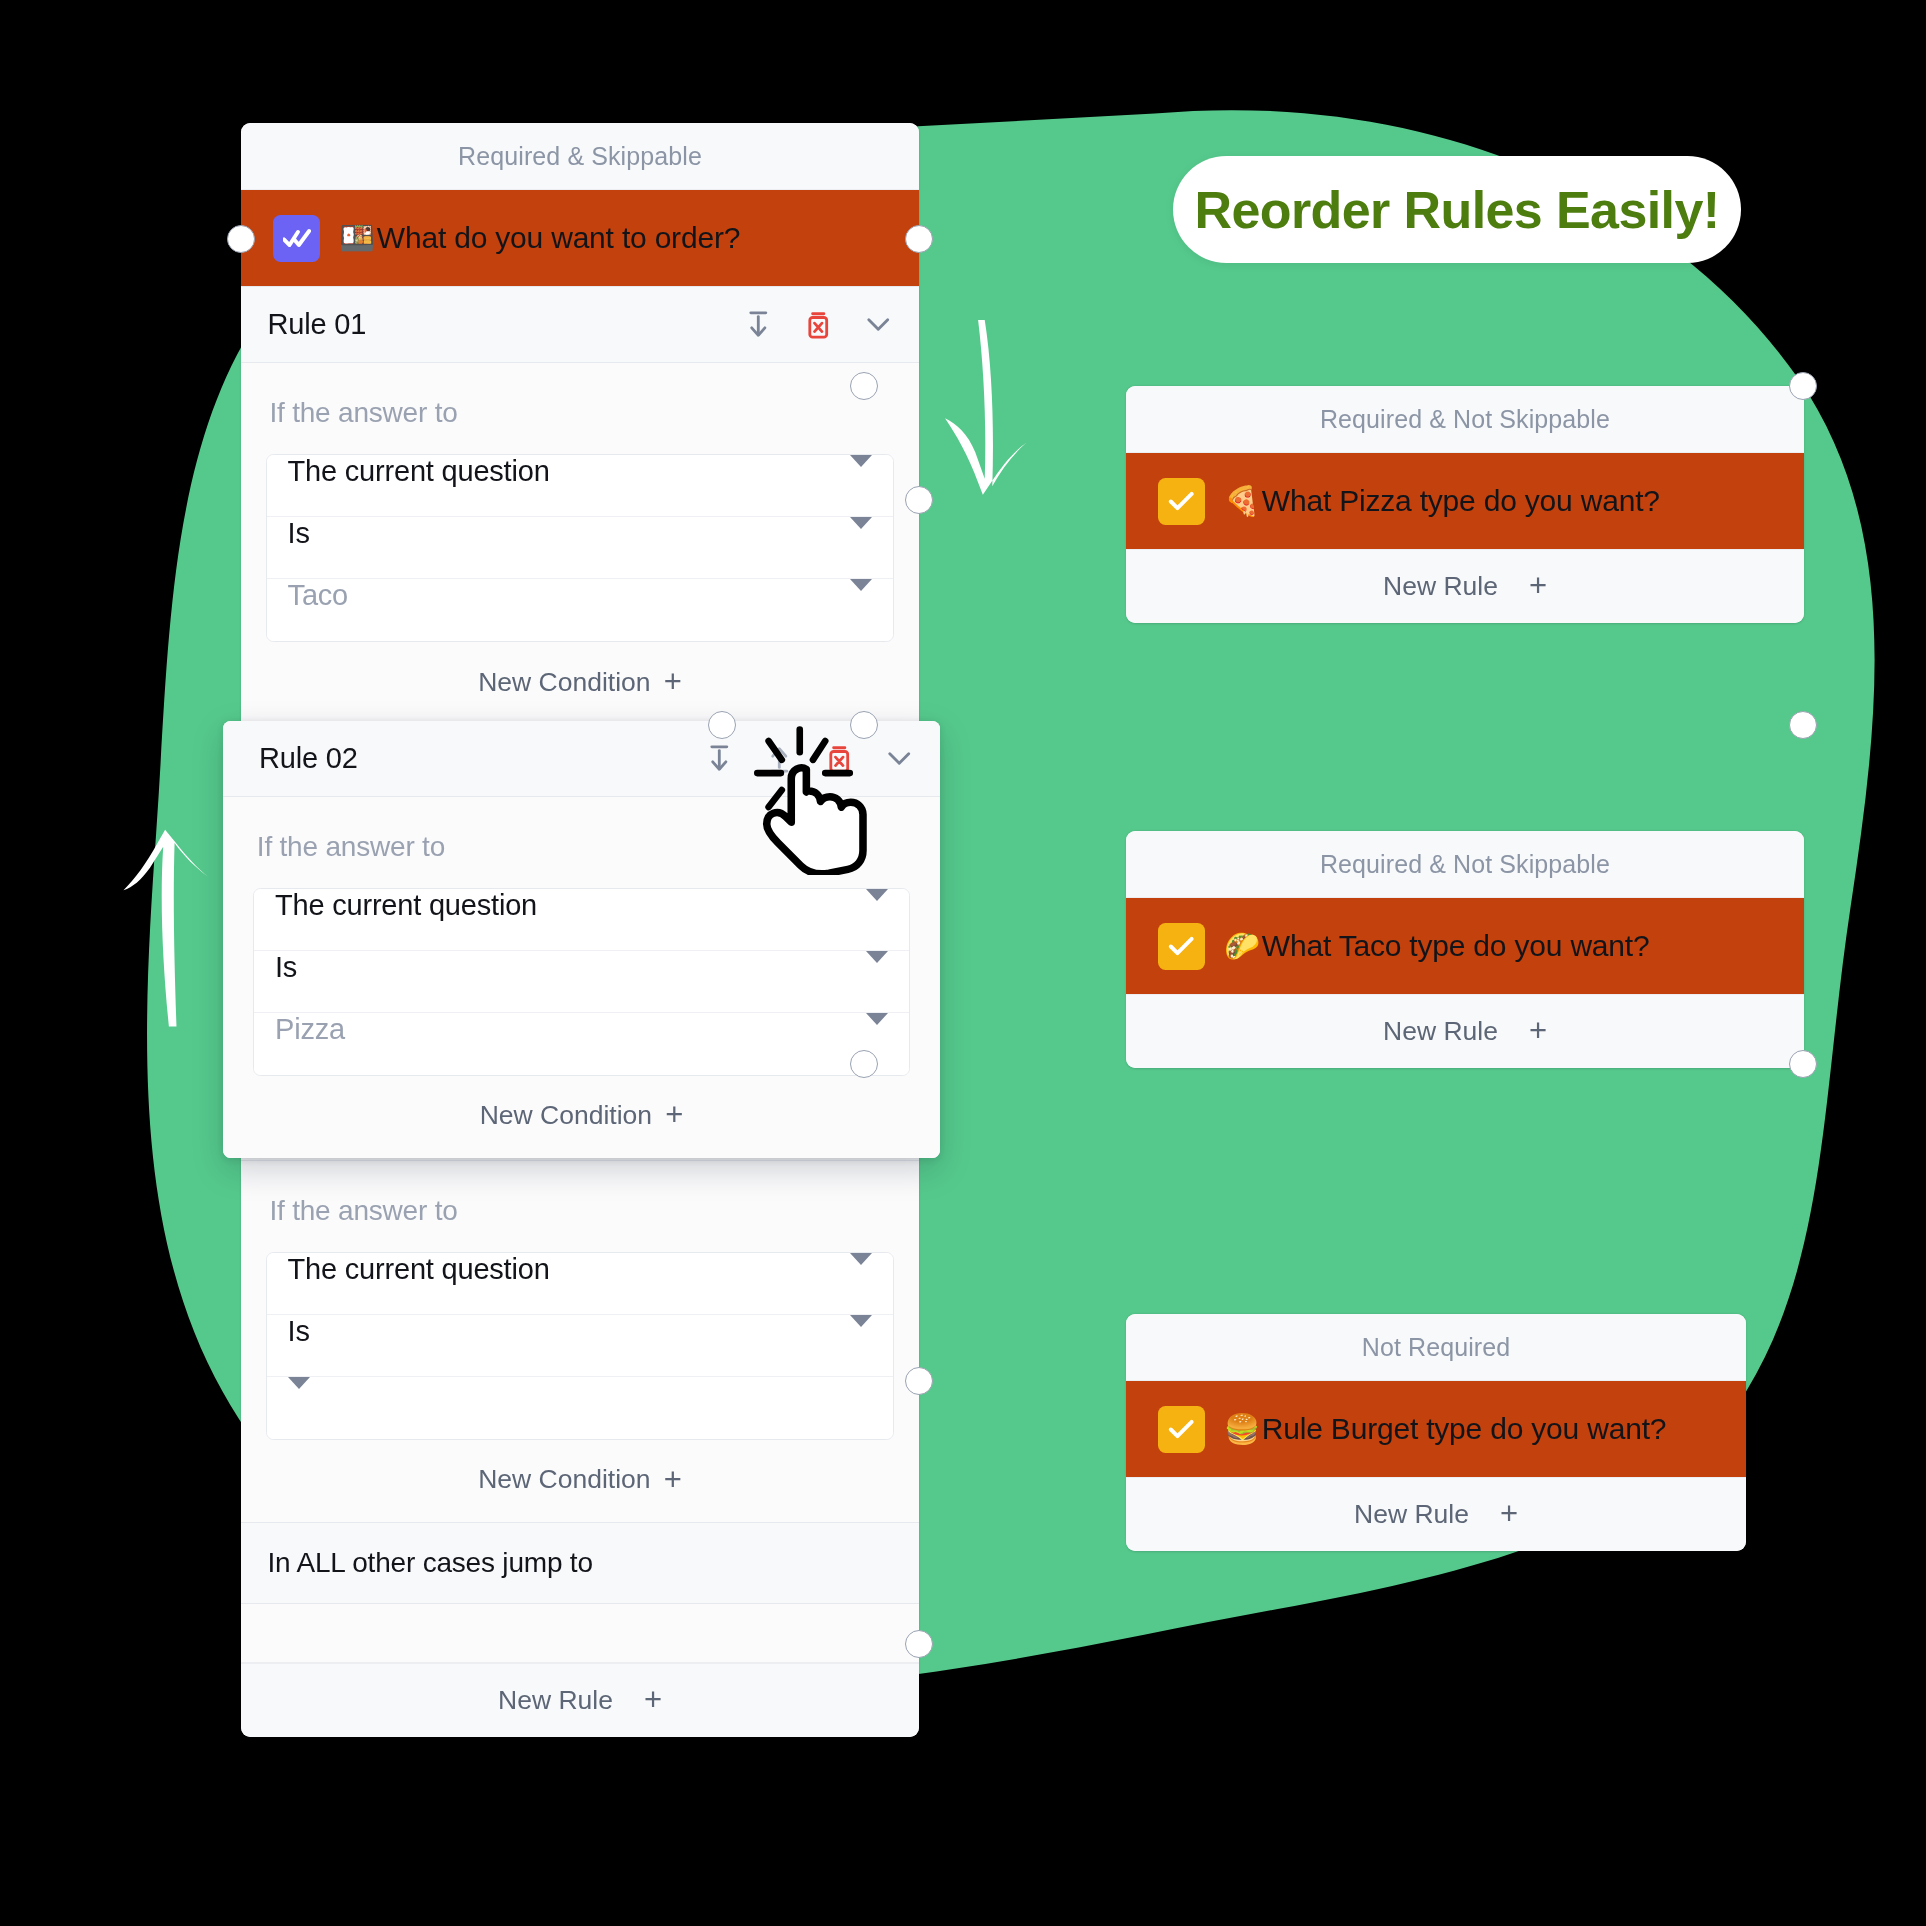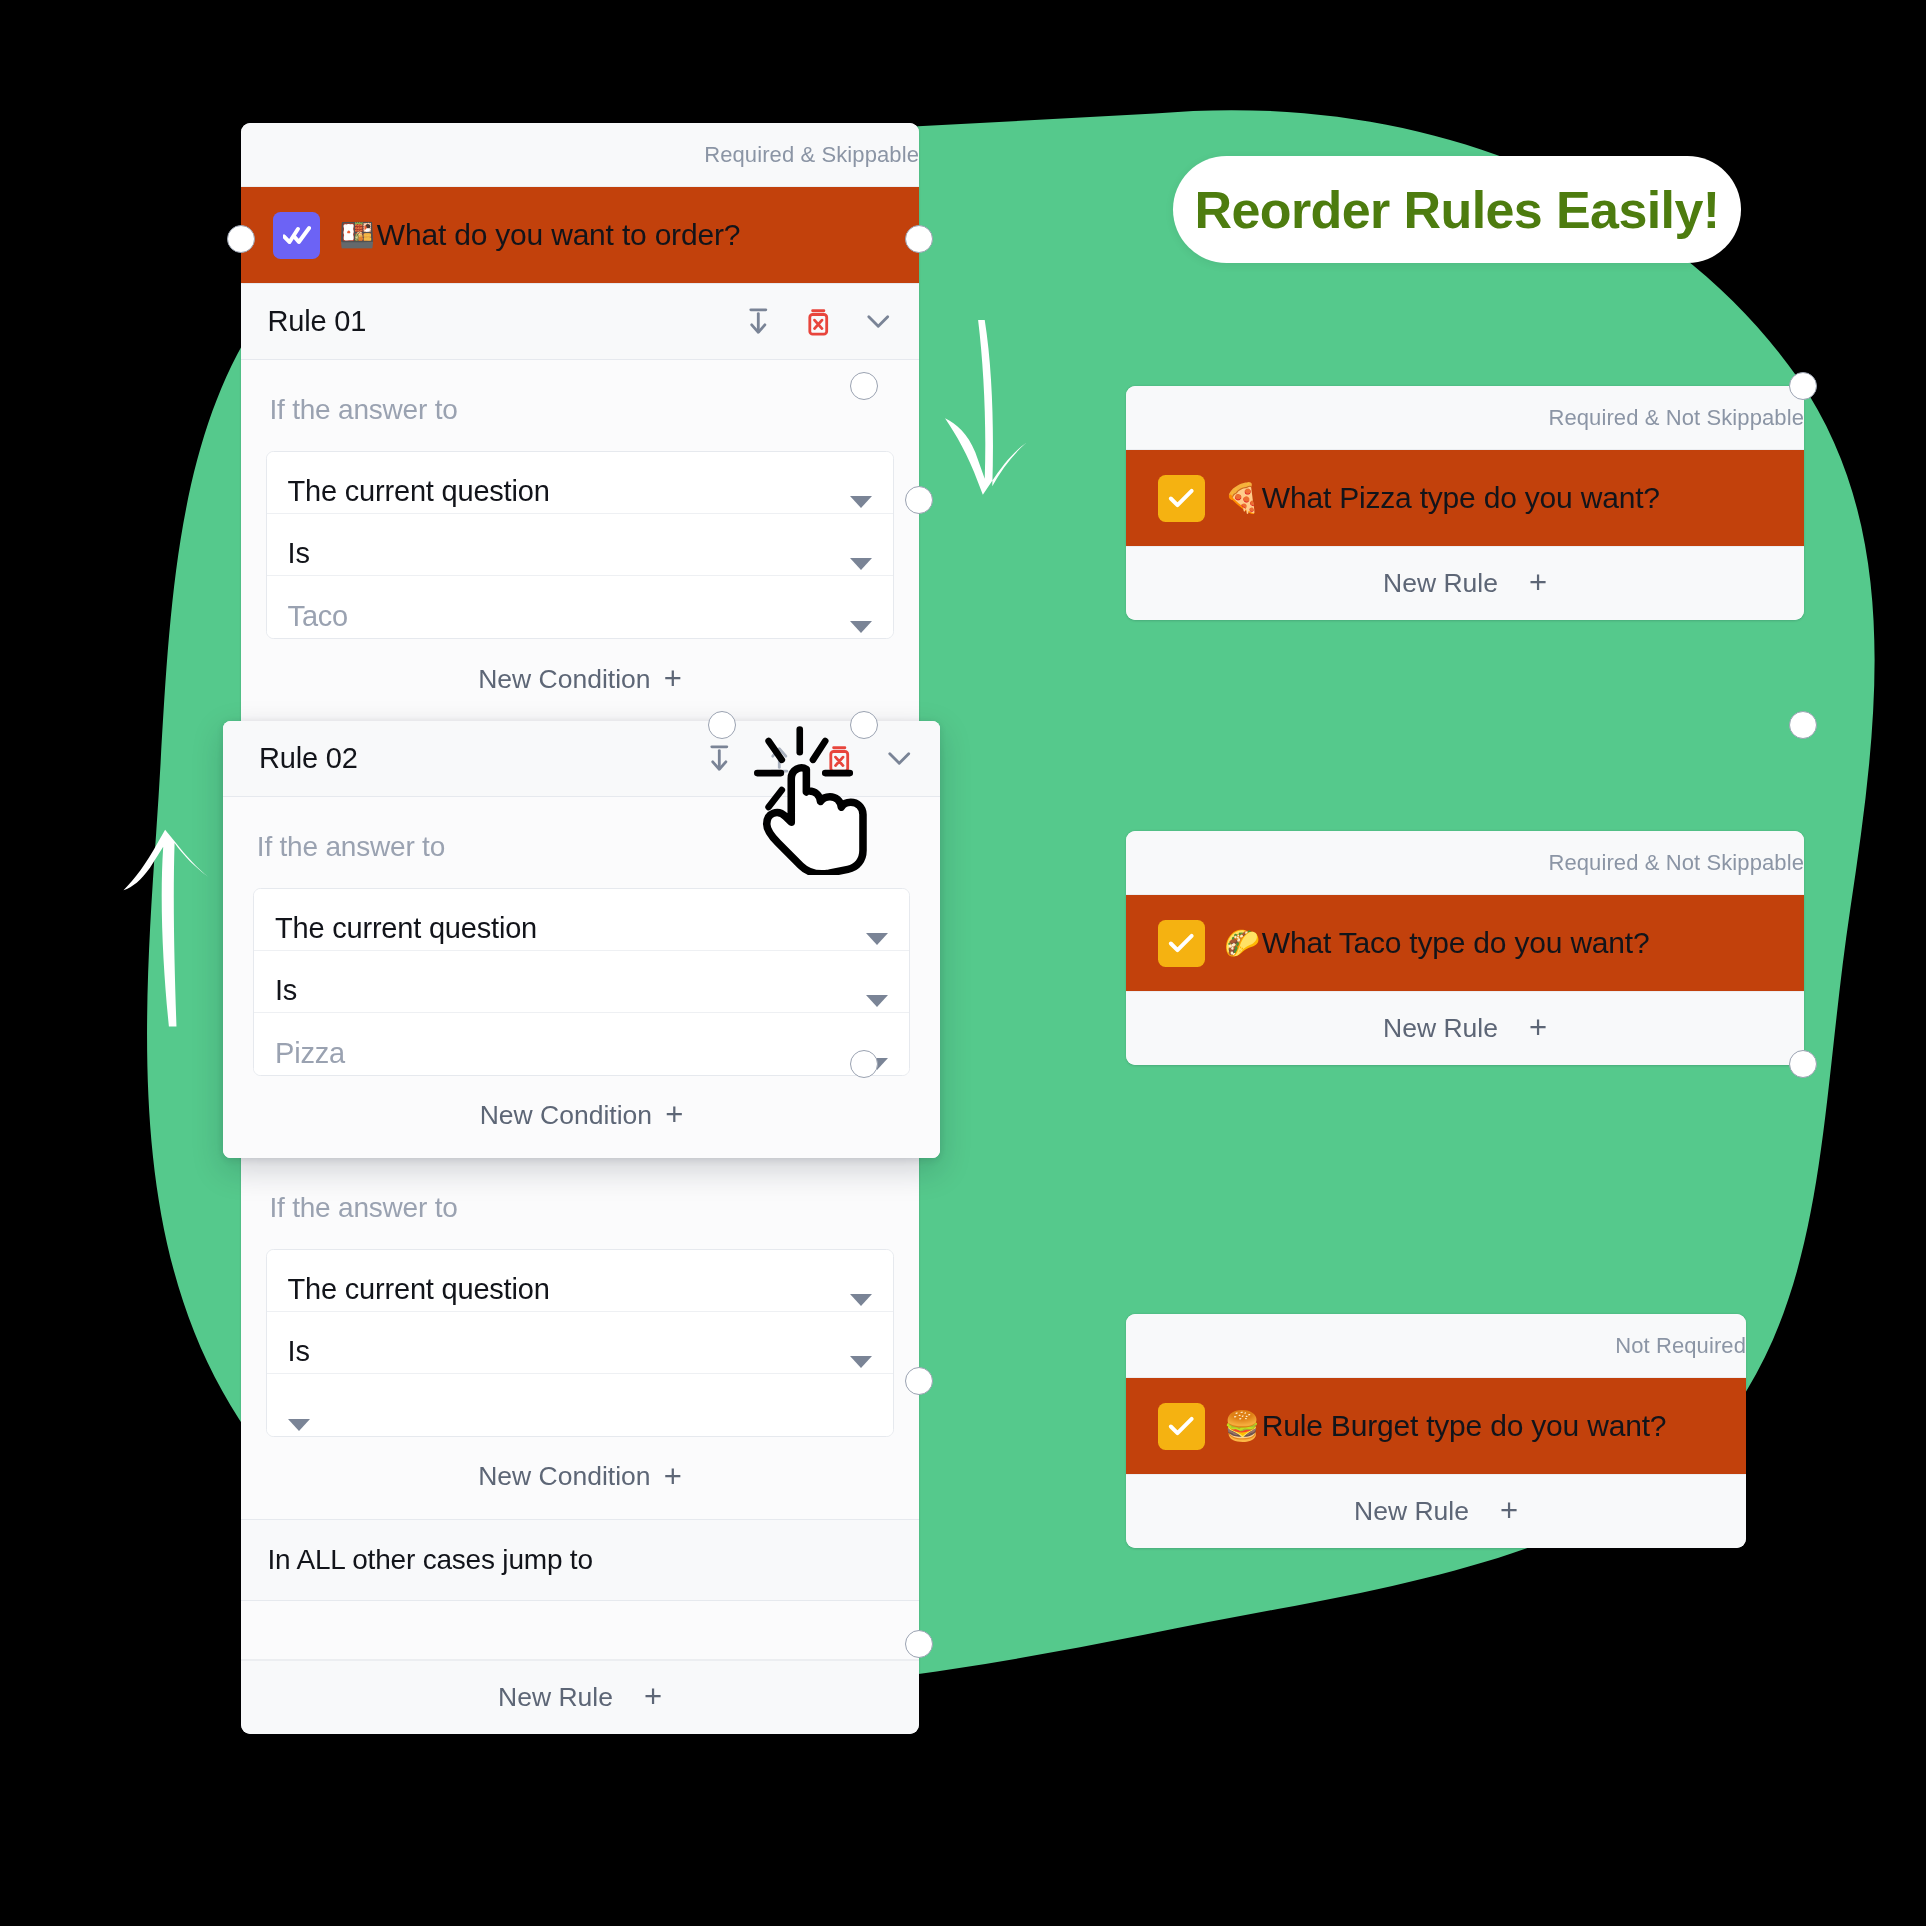--- a/index.html
+++ b/index.html
@@ -21,23 +21,23 @@
   .card {
     position: absolute;
     background: #fff;
     border-radius: 9.5px;
     box-shadow: 0 0.9px 2.8px rgba(16,24,40,.10), 0 0.9px 1.9px rgba(16,24,40,.06);
     overflow: hidden;
     z-index: 5;
   }
   .card-banner {
     background: #f8f9fa;
-    text-align: right;
+    text-align: center;
     color: #8b95a5;
-    font-size: 22px;
+    font-size: 25px;
     letter-spacing: 0.1px;
     padding: 19px 0 18px;
     border-bottom: 0.9px solid #eceef1;
   }
   .q-row {
     display: flex; align-items: center;
     padding: 24.6px 32px;
     background: #c2410c;
     gap: 19px;
   }
@@ -82,22 +82,22 @@
   .rule-body { background:#fbfbfc; padding:21px 24.6px 0; }
   .iftext { font-size:28px; color:#9aa2b1; padding:13.2px 3.8px 24.6px; letter-spacing:-0.2px; }
 
   .selstack {
     border:0.9px solid #e6e9ee;
     border-radius:7.6px;
     overflow:hidden;
     background:#fff;
   }
   .sel {
-    display:flex; align-items:flex-end;
-    height:62px; padding:0 21px 5px 21px;
+    display:flex; align-items:flex-start;
+    height:62px; padding:0 21px 13px 21px;
     border-bottom:0.9px solid #eef0f3;
     background:#fff;
   }
   .sel:last-child { border-bottom:none; }
   .sel .val { flex:1 1 auto; font-size:29px; color:#12141a; letter-spacing:-0.2px; }
   .sel .val.muted { color:#9aa2b1; }
   .caret {
     width:0;height:0;
     border-left:11.4px solid transparent;
     border-right:11.4px solid transparent;

